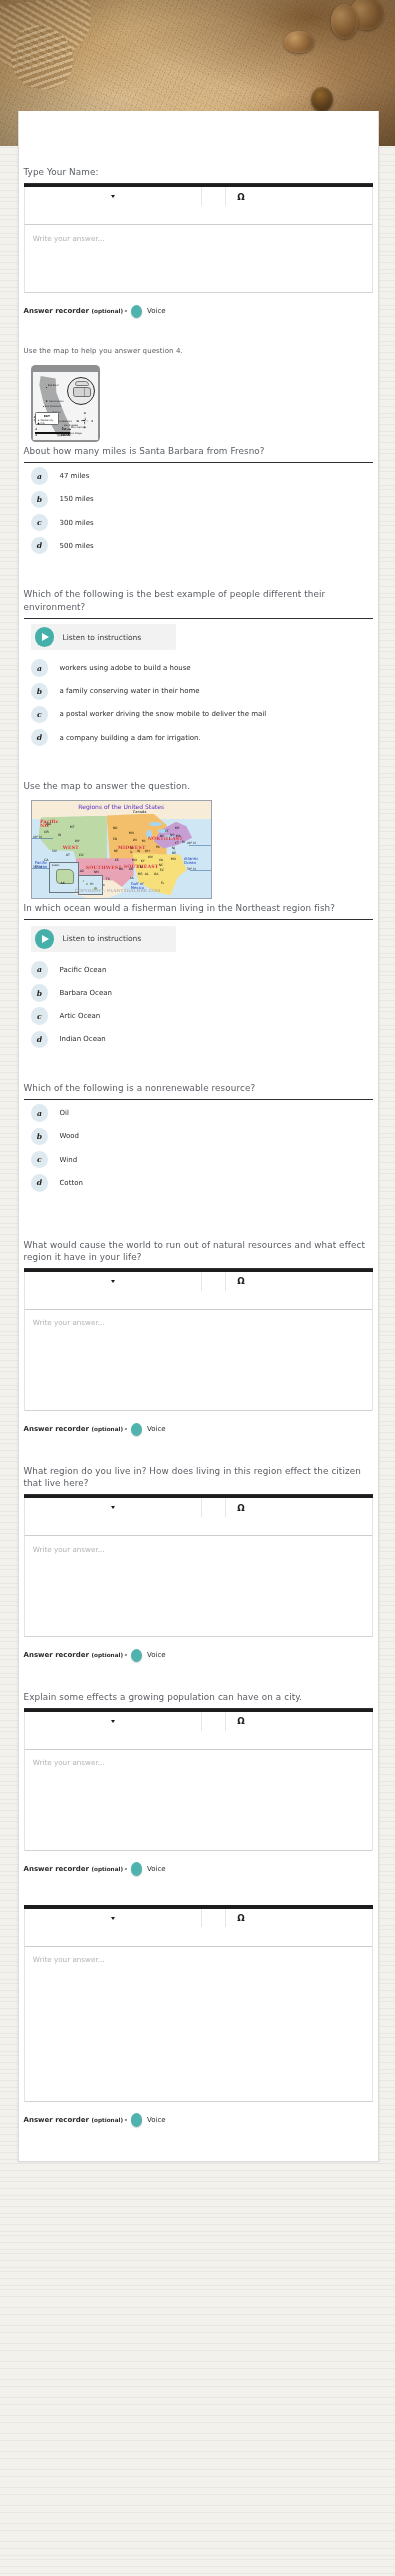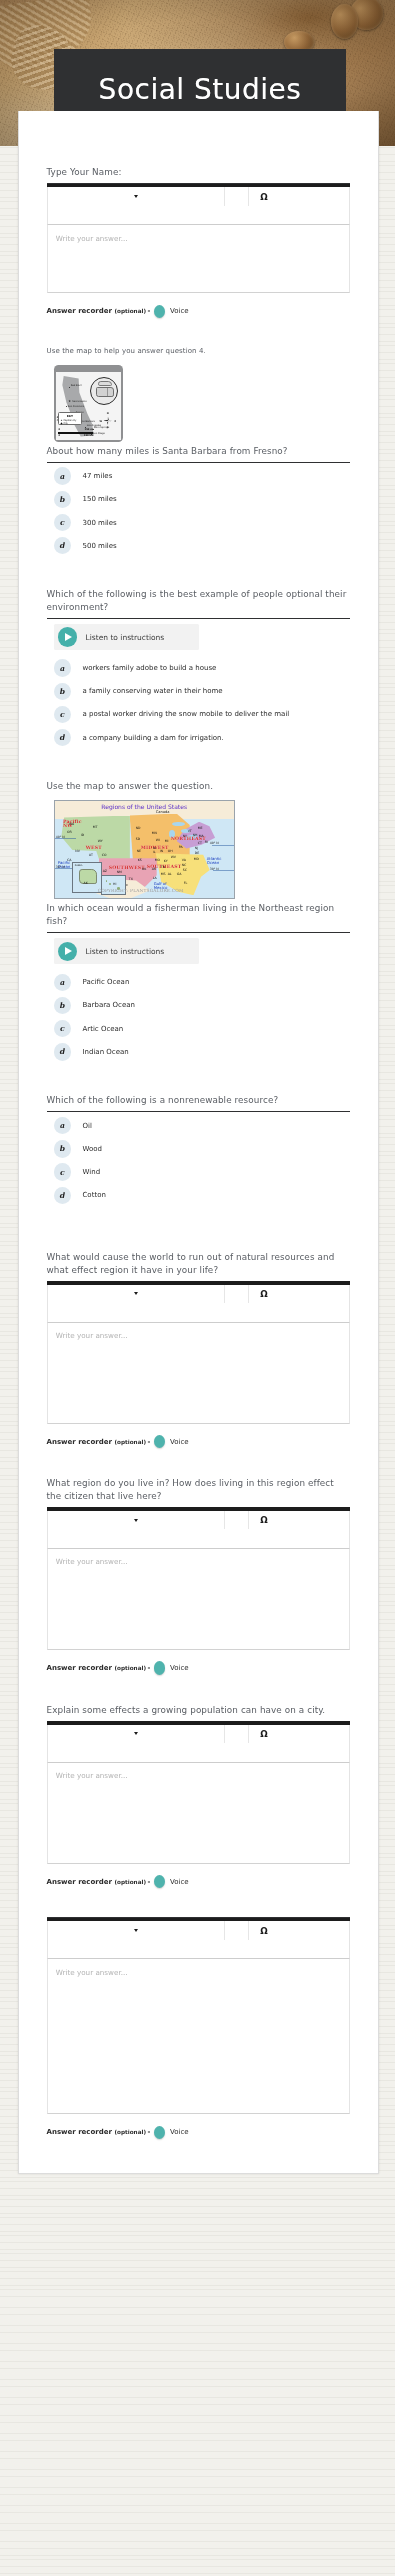--- a/index.html
+++ b/index.html
@@ -130,21 +130,21 @@
     margin: -35px auto 25px auto;
     width: 361px;
     background: #ffffff;
     border: 0.5px solid #dcdcdc;
     border-top: none;
     box-shadow: 0 0.5px 2.1px rgba(0,0,0,.10);
     padding: 0 0 20.6px 0;
   }
   .card-top-pad { height: 50px; }
 
-  .inner { padding: 0 28px; }
+  .inner { padding: 0 5px; }
 
   
   .q-block { padding-top: 5.2px; padding-bottom: 2.1px; }
   .q-text {
     font-family: "DejaVu Sans", sans-serif;
     font-size: 8.8px;
     line-height: 1.42;
     color: #595d63;
     letter-spacing: 0.1px;
     margin-bottom: 4.6px;
@@ -445,23 +445,20 @@
     <div class="coin c1"></div>
     <div class="coin c2"></div>
     <div class="coin c3"></div>
     <div class="coin c4"></div>
     <div class="compass">
       <div class="compass-inner"></div>
       <div class="compass-star"></div>
       <div class="compass-needle"></div>
     </div>
     <div class="hero-vignette"></div>
-    <div class="hero-title-bar">
-      <div class="hero-title">Social Studies</div>
-    </div>
   </div>
 
   <div class="card">
     <div class="card-top-pad"></div>
     <div class="inner">
 
       <div class="q-block">
         <div class="q-text">Type Your Name:</div>
         <div class="q-sep"></div>
         <div class="editor">
@@ -588,34 +585,34 @@
                 <span class="choice-letter">d</span>
               </span>
             <span class="choice-text">500 miles</span>
           </div>
         </div>
       </div>
 
       <div class="gap-md"></div>
 
       <div class="q-block">
-        <div class="q-text">Which of the following is the best example of people optional their environment?</div>
+        <div class="q-text">Which of the following is the best example of people different their environment?</div>
         <div class="q-sep"></div>
         <div class="listen-btn">
           <span class="play-circle">
               <span class="play-tri"></span>
             </span>
           <span class="listen-text">Listen to instructions</span>
         </div>
         <div class="choices">
           <div class="choice">
             <span class="choice-bubble">
                 <span class="choice-letter">a</span>
               </span>
-            <span class="choice-text">workers family adobe to build a house</span>
+            <span class="choice-text">workers using adobe to build a house</span>
           </div>
           <div class="choice">
             <span class="choice-bubble">
                 <span class="choice-letter">b</span>
               </span>
             <span class="choice-text">a family conserving water in their home</span>
           </div>
           <div class="choice">
             <span class="choice-bubble">
                 <span class="choice-letter">c</span>

